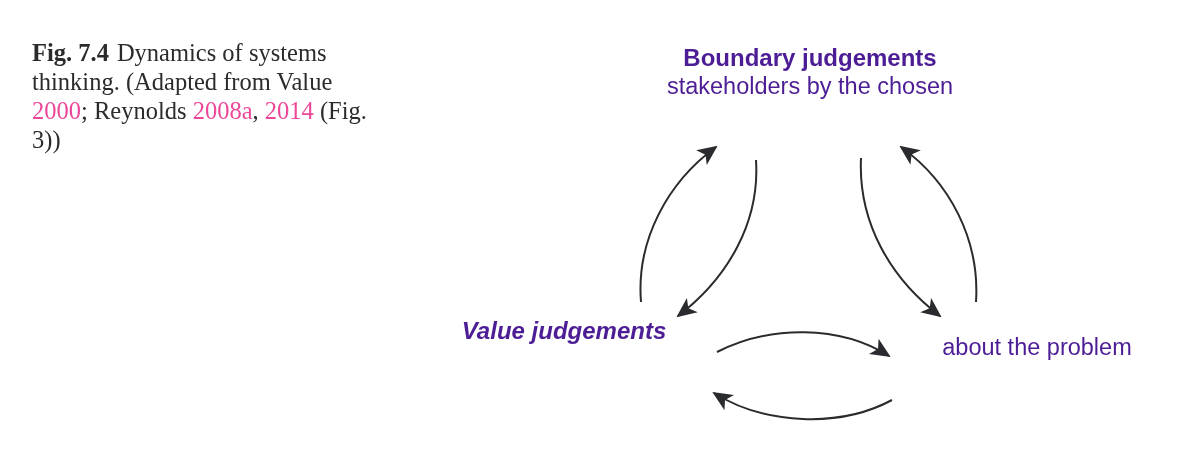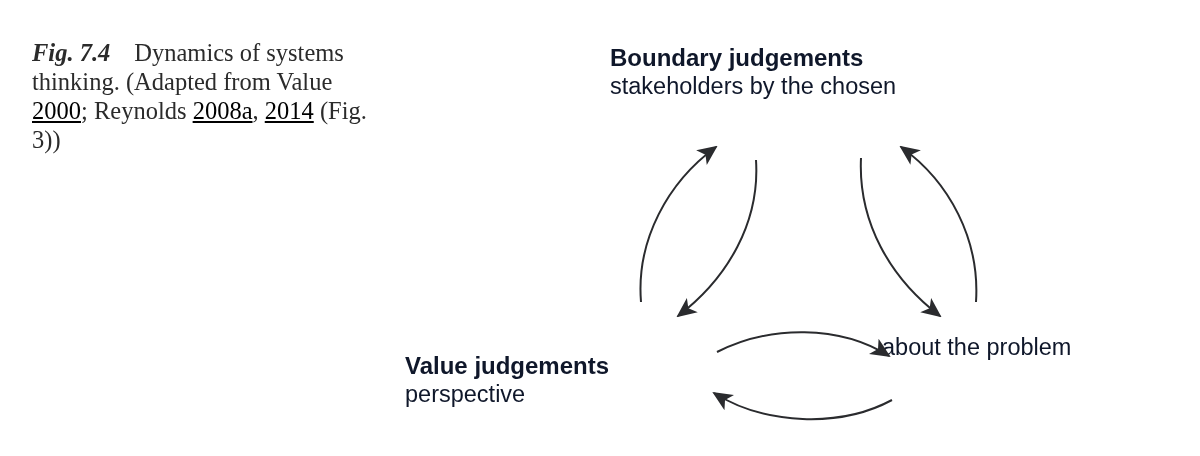--- a/index.html
+++ b/index.html
@@ -2,49 +2,48 @@
 <html><head>
   <meta charset="utf-8">
   <style>
     html, body { margin: 0; padding: 0; background: #ffffff; }
     body { width: 1200px; height: 456px; position: relative; overflow: hidden; }
     .caption {
       position: absolute; left: 32px; top: 38px; width: 340px;
       font-family: "Liberation Serif", "DejaVu Serif", serif;
       font-size: 24.5px; line-height: 29px; color: #2b2b2b;
     }
-    .caption .fig-label { font-weight: bold; margin-right: 24px; font-style: italic; }
-    .caption .ref { color: #000000; text-decoration: underline; }
+    .caption .fig-label { font-weight: bold; margin-right: 8px; }
+    .caption .ref { color: #ec4899; }
     .node {
-      position: absolute; text-align: left;
+      position: absolute; text-align: center;
       font-family: "Liberation Sans", "DejaVu Sans", sans-serif;
-      color: #0f172a; font-size: 23.5px; line-height: 28px;
+      color: #4c1d95; font-size: 23.5px; line-height: 28px;
     }
     .node .title { font-weight: bold; font-size: 24px; }
     #node-boundary { left: 610px; top: 44px; width: 400px; }
-    #node-value { left: 405px; top: 352px; width: 318px; }
+    #node-value { left: 405px; top: 317px; width: 318px; font-style: italic; }
     #node-fact { left: 882px; top: 333px; width: 310px; }
     svg.arrows { position: absolute; left: 0; top: 0; }
     .arc { fill: none; stroke: #2a2b2e; stroke-width: 2; }
   </style>
 </head>
 <body>
 
 <div class="caption">
   <span class="fig-label">Fig. 7.4</span><span>Dynamics of systems thinking. (Adapted from Value </span><span class="ref">2000</span><span>; Reynolds </span><span class="ref">2008a</span><span>, </span><span class="ref">2014</span><span> (Fig. 3))</span>
 </div>
 
 <div class="node" id="node-boundary">
   <div class="title">Boundary judgements</div>
   <div>stakeholders by the chosen</div>
 </div>
 
 <div class="node" id="node-value">
   <div class="title">Value judgements</div>
-  <div>perspective</div>
 </div>
 
 <div class="node" id="node-fact">
   <div>about the problem</div>
 </div>
 
 <svg class="arrows" width="1200" height="456" viewBox="0 0 1200 456">
   <defs>
     <marker id="ah" viewBox="0 0 10 10" refX="9" refY="5" markerWidth="9" markerHeight="9" markerUnits="userSpaceOnUse" orient="auto">
       <path d="M0,0 L10,5 L0,10 L3,5 Z" fill="#2a2b2e"></path>

